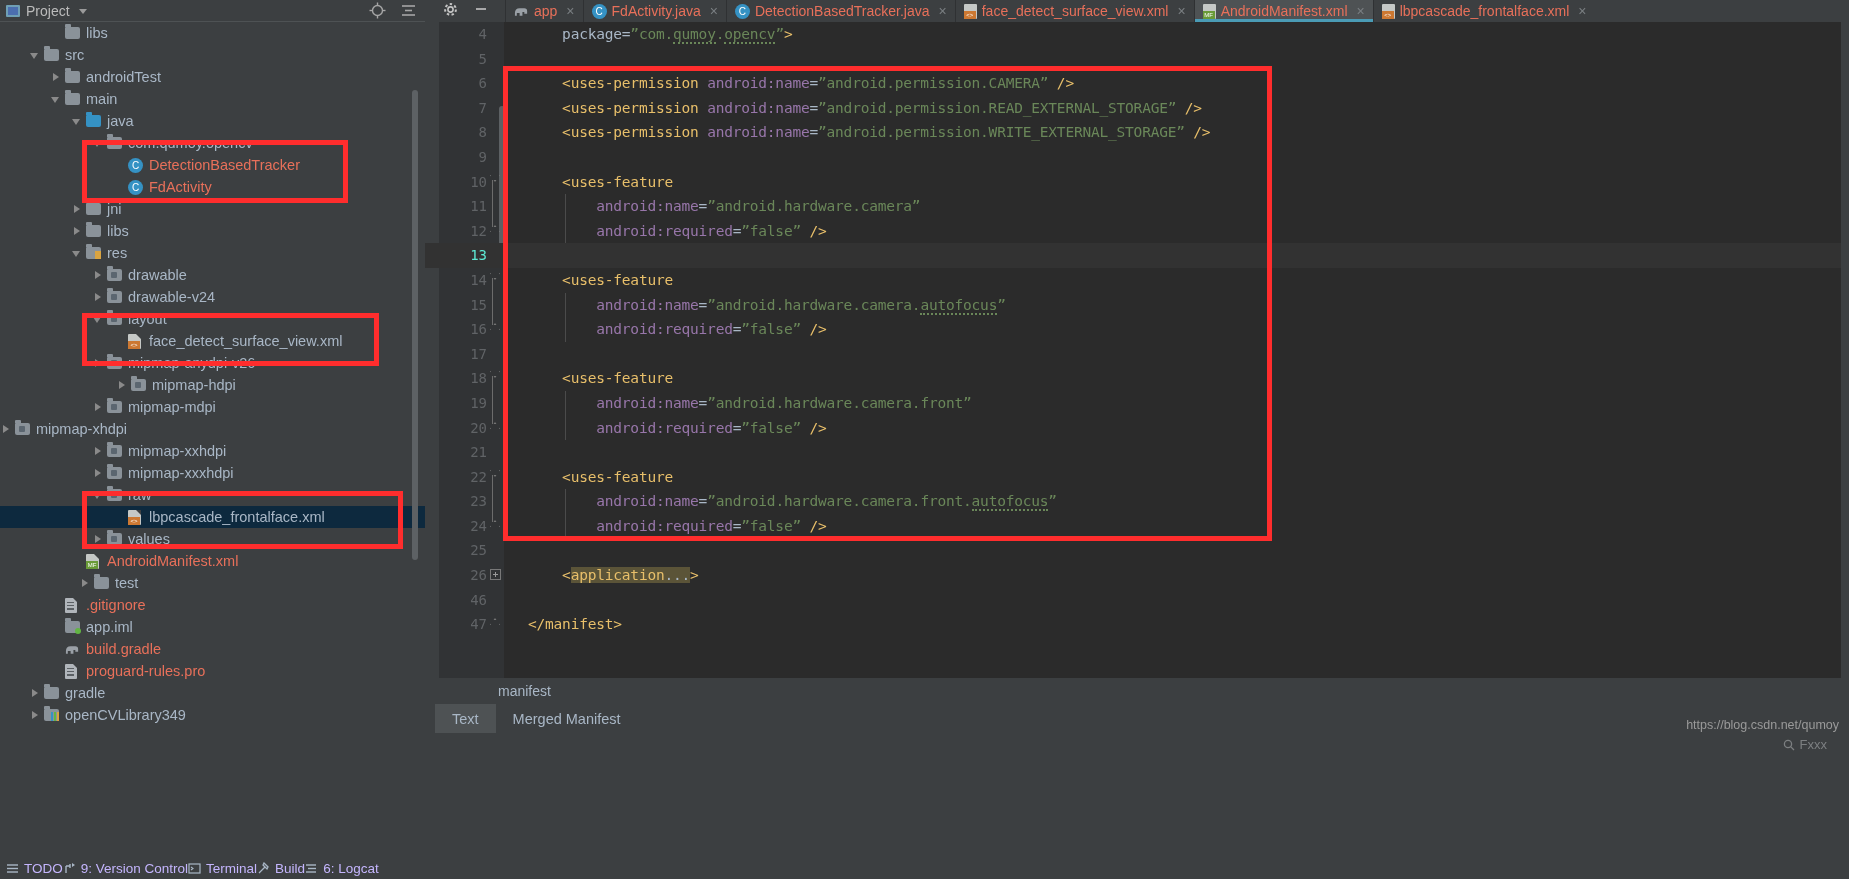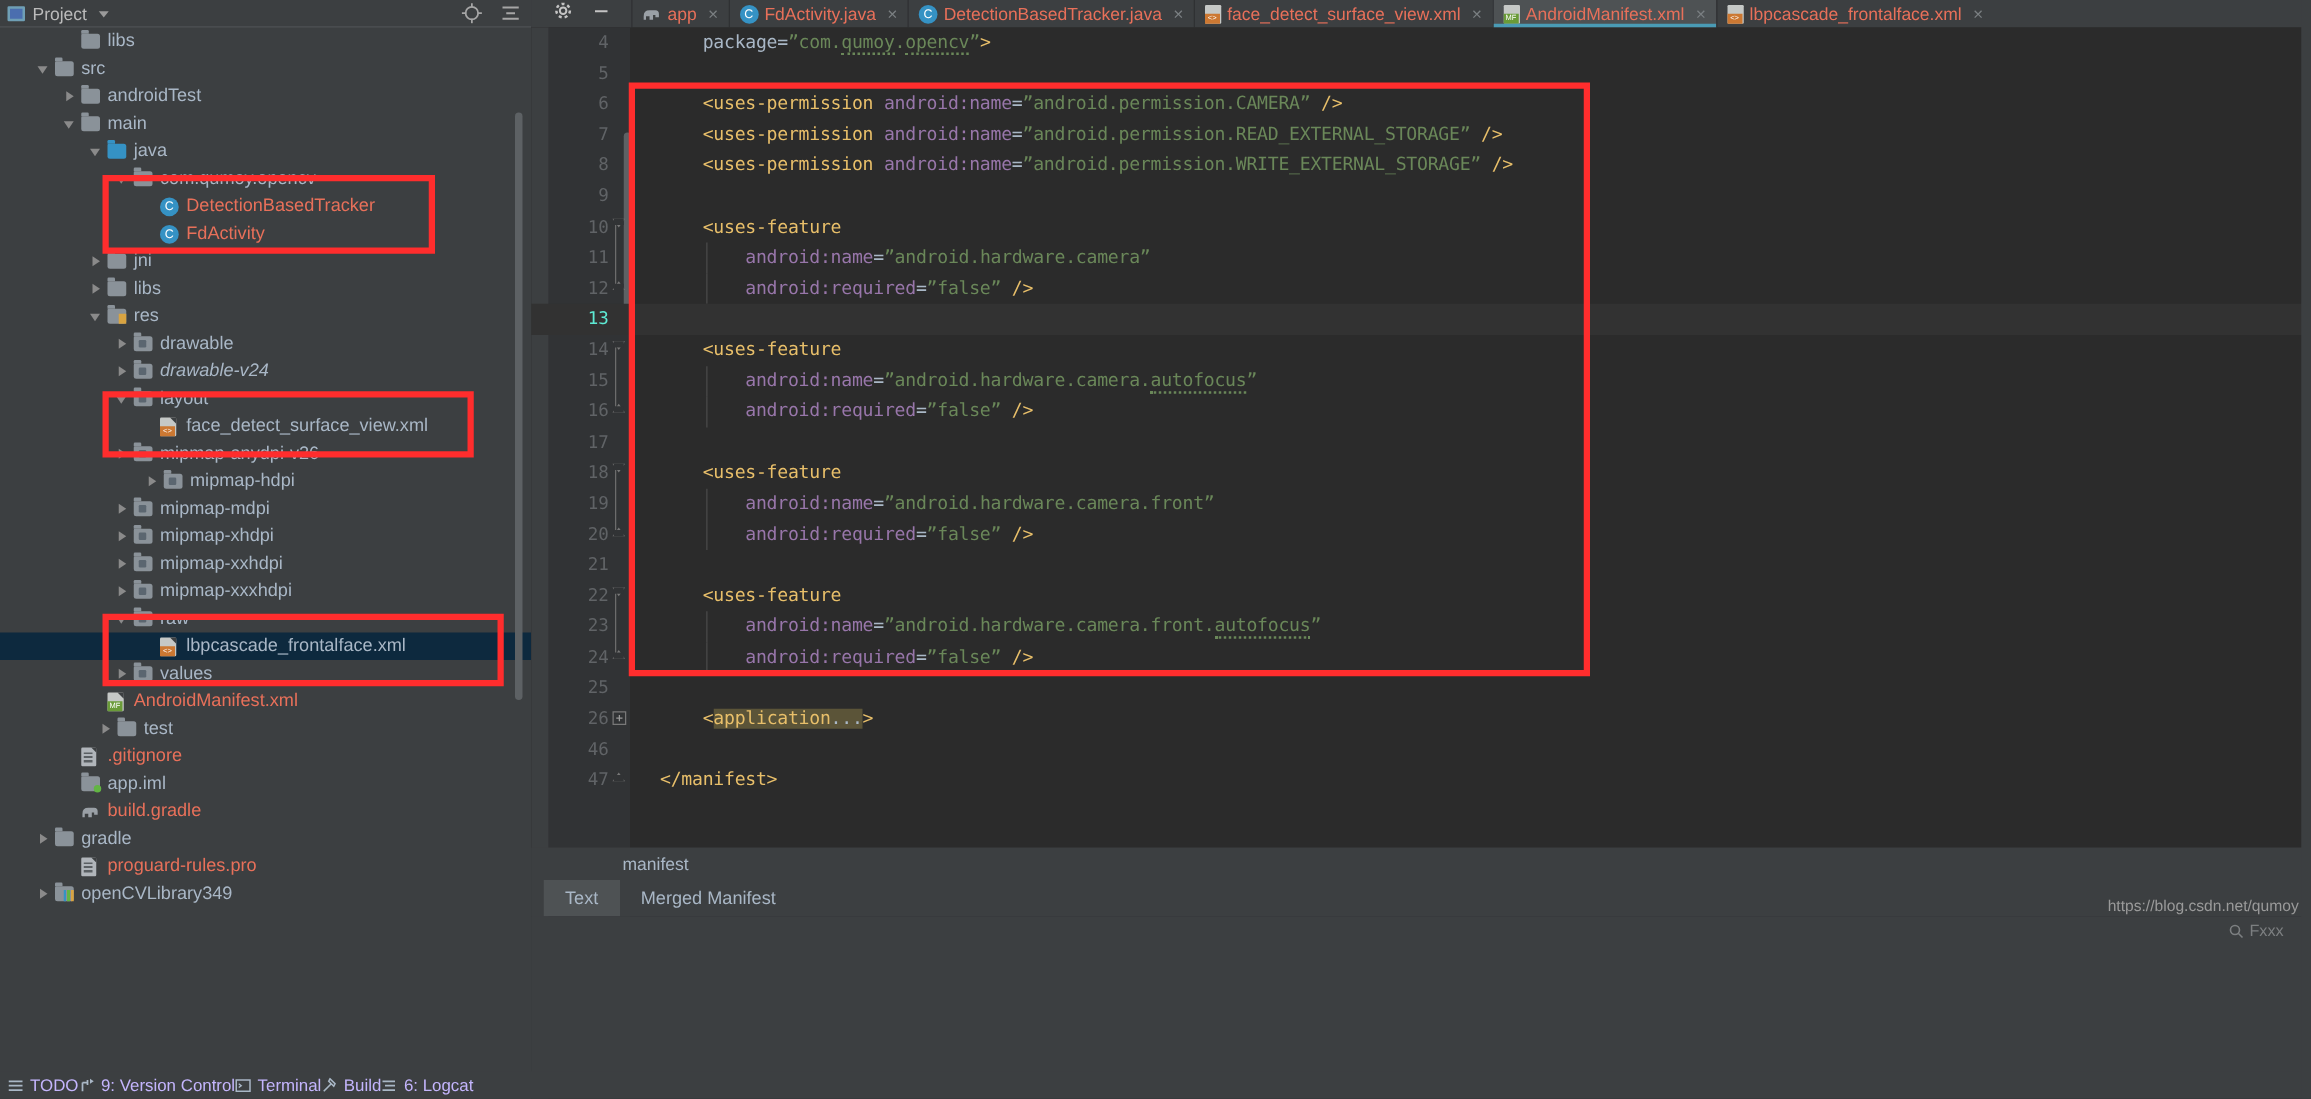--- a/index.html
+++ b/index.html
@@ -292,21 +292,21 @@
           </span>
           <span class="lbl c-blue">res</span>
         </div>
         <div class="trow" style="padding-left: 92px;">
           <span class="arrow r"></span>
           <span class="ico">
             <div class="fold dr"></div>
           </span>
           <span class="lbl c-blue">drawable</span>
         </div>
-        <div class="trow" style="padding-left: 92px; font-style: italic;">
+        <div class="trow" style="padding-left: 92px;">
           <span class="arrow r"></span>
           <span class="ico">
             <div class="fold dr"></div>
           </span>
           <span class="lbl c-blue">drawable-v24</span>
         </div>
         <div class="trow" style="padding-left: 92px;">
           <span class="arrow d"></span>
           <span class="ico">
             <div class="fold dr"></div>
@@ -334,21 +334,21 @@
           </span>
           <span class="lbl c-blue">mipmap-hdpi</span>
         </div>
         <div class="trow" style="padding-left: 92px;">
           <span class="arrow r"></span>
           <span class="ico">
             <div class="fold dr"></div>
           </span>
           <span class="lbl c-blue">mipmap-mdpi</span>
         </div>
-        <div class="trow" style="padding-left: 92px;">
+        <div class="trow" style="">
           <span class="arrow r"></span>
           <span class="ico">
             <div class="fold dr"></div>
           </span>
           <span class="lbl c-blue">mipmap-xhdpi</span>
         </div>
         <div class="trow" style="padding-left: 92px;">
           <span class="arrow r"></span>
           <span class="ico">
             <div class="fold dr"></div>
@@ -411,33 +411,33 @@
           </span>
           <span class="lbl c-blue">app.iml</span>
         </div>
         <div class="trow" style="padding-left: 50px;">
           <span class="arrow none"></span>
           <span class="ico"><svg class="ele" viewBox="0 0 16 13">
               <path d="M1 8 Q1 3 6 3 L11 3 Q14 3 14 6 L14 9 L11 9 L11 7 L9 7 L9 11 L6 11 L6 8 L3 8 L3 11 L1 11 Z" fill="#9aa0a6"></path>
             </svg></span>
           <span class="lbl c-salmon">build.gradle</span>
         </div>
+        <div class="trow" style="padding-left: 50px;">
+          <span class="arrow none"></span>
+          <span class="ico">
+            <div class="txt"></div>
+          </span>
+          <span class="lbl c-salmon">proguard-rules.pro</span>
+        </div>
         <div class="trow" style="padding-left: 29px;">
           <span class="arrow r"></span>
           <span class="ico">
             <div class="fold"></div>
           </span>
           <span class="lbl c-blue">gradle</span>
-        </div>
-        <div class="trow" style="padding-left: 50px;">
-          <span class="arrow none"></span>
-          <span class="ico">
-            <div class="txt"></div>
-          </span>
-          <span class="lbl c-salmon">proguard-rules.pro</span>
         </div>
         <div class="trow" style="padding-left: 29px;">
           <span class="arrow r"></span>
           <span class="ico">
             <div class="fold bars"></div>
           </span>
           <span class="lbl c-blue">openCVLibrary349</span>
         </div>
       </div>
     <div class="scroll-v"></div>

